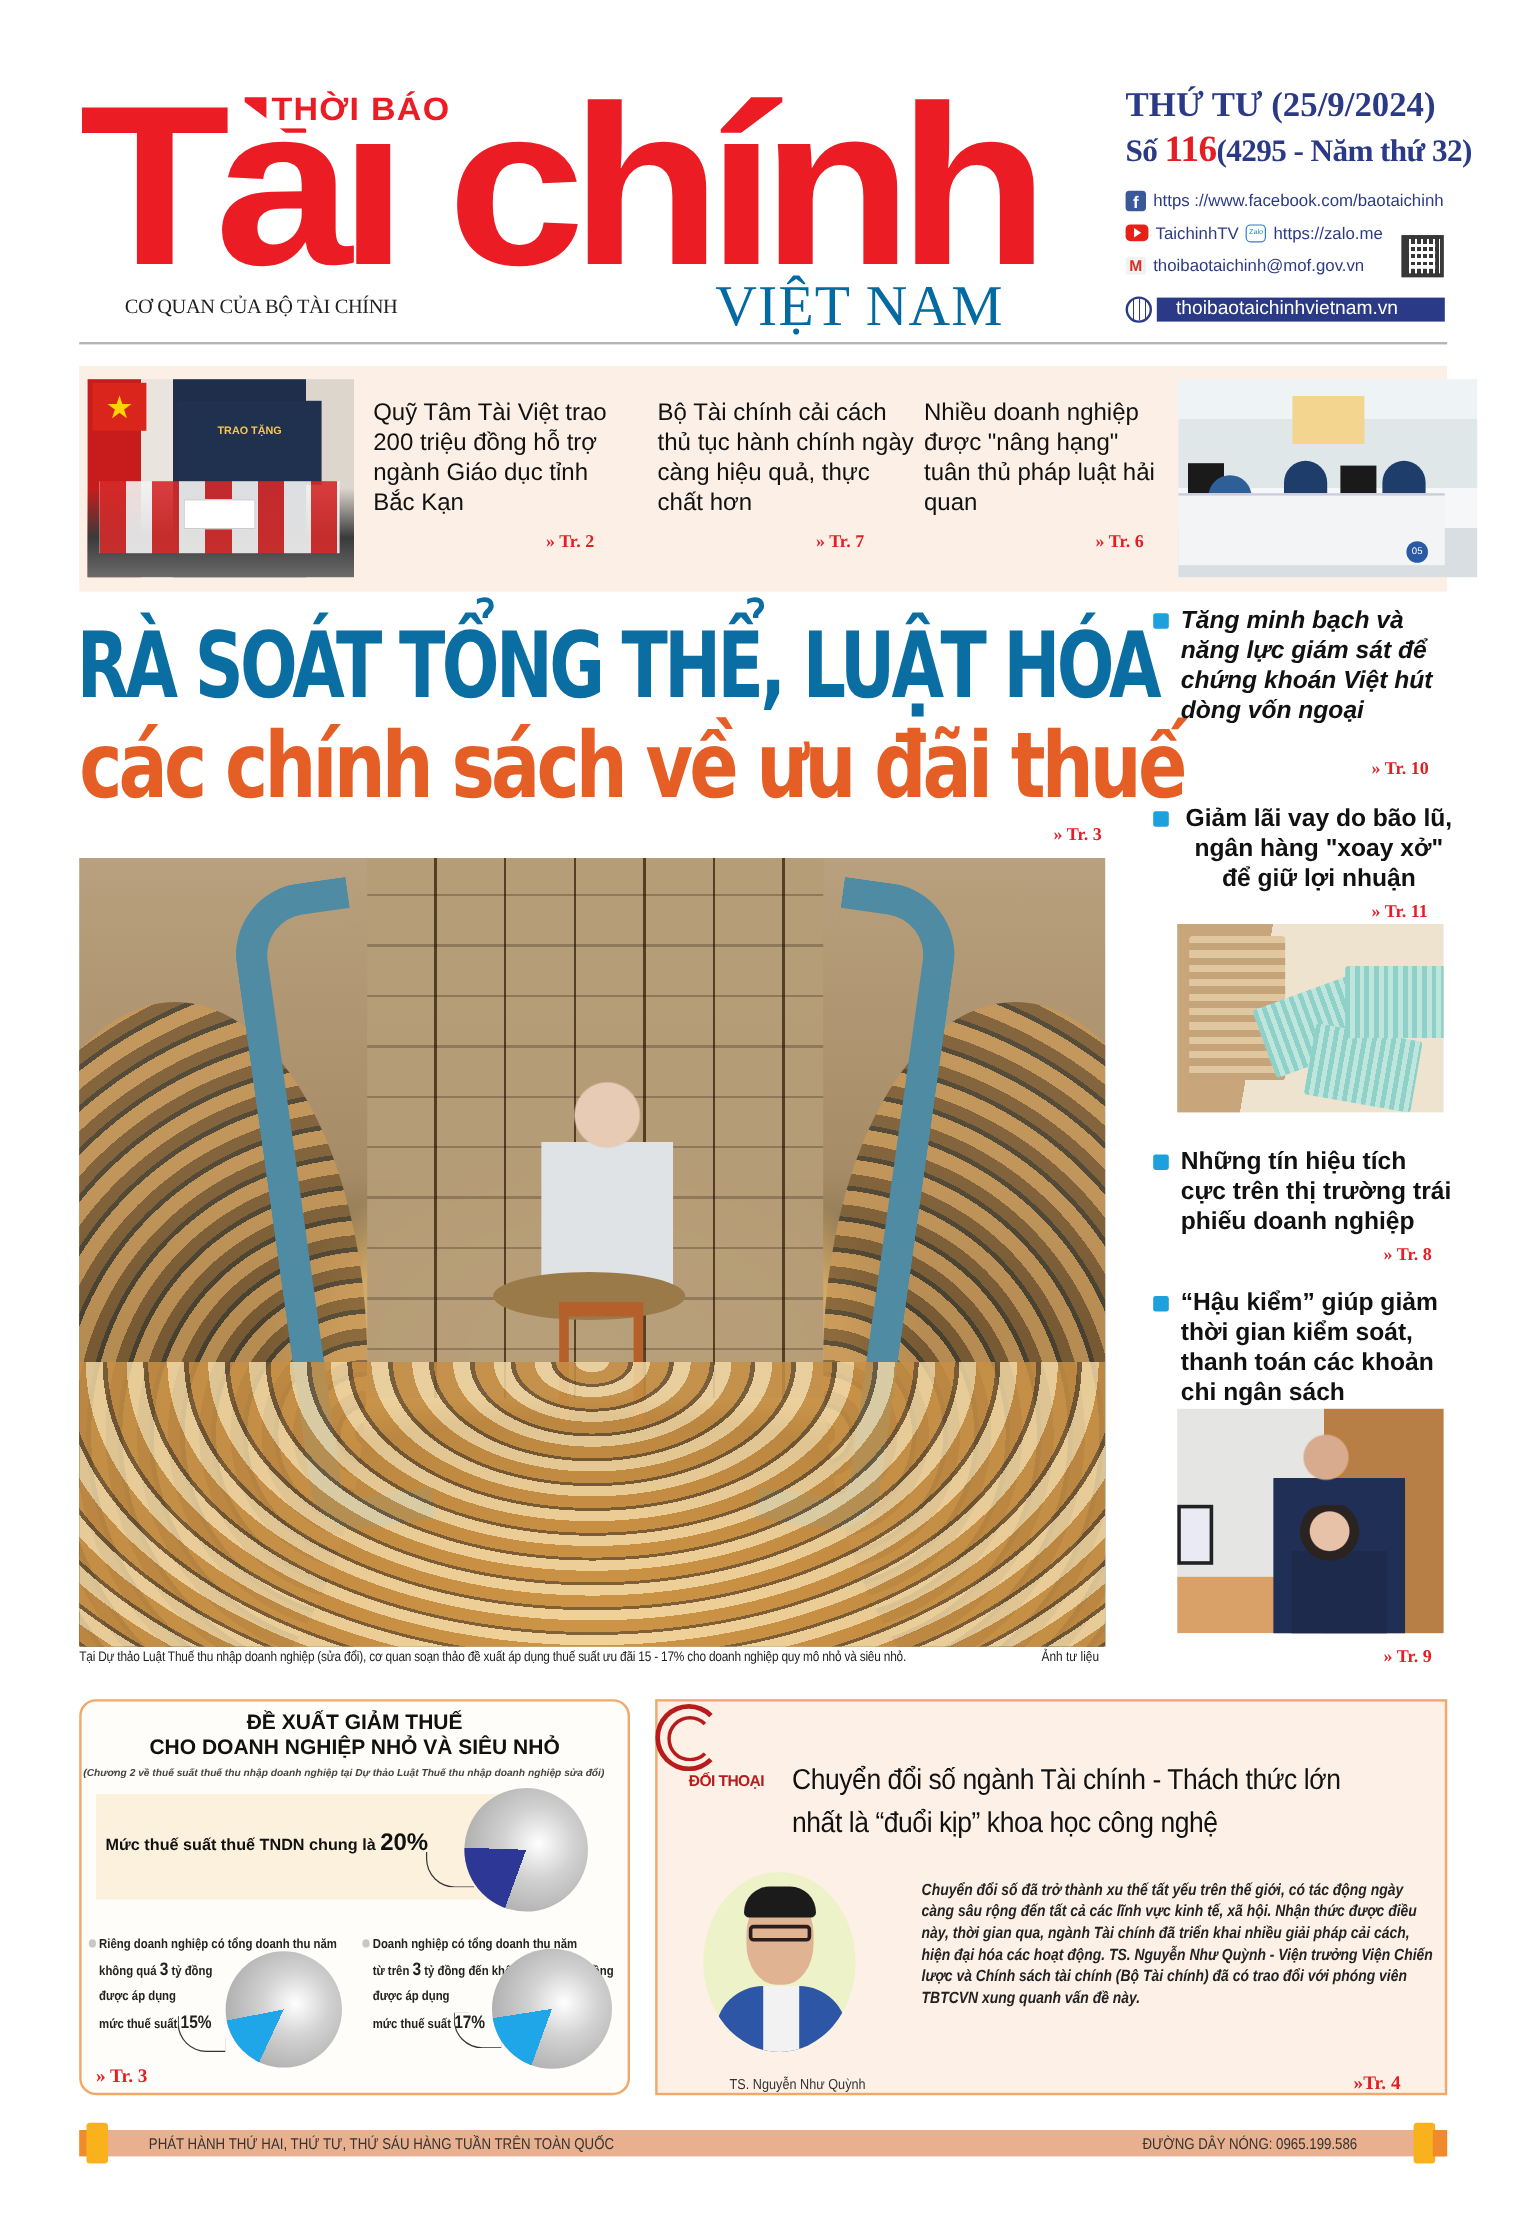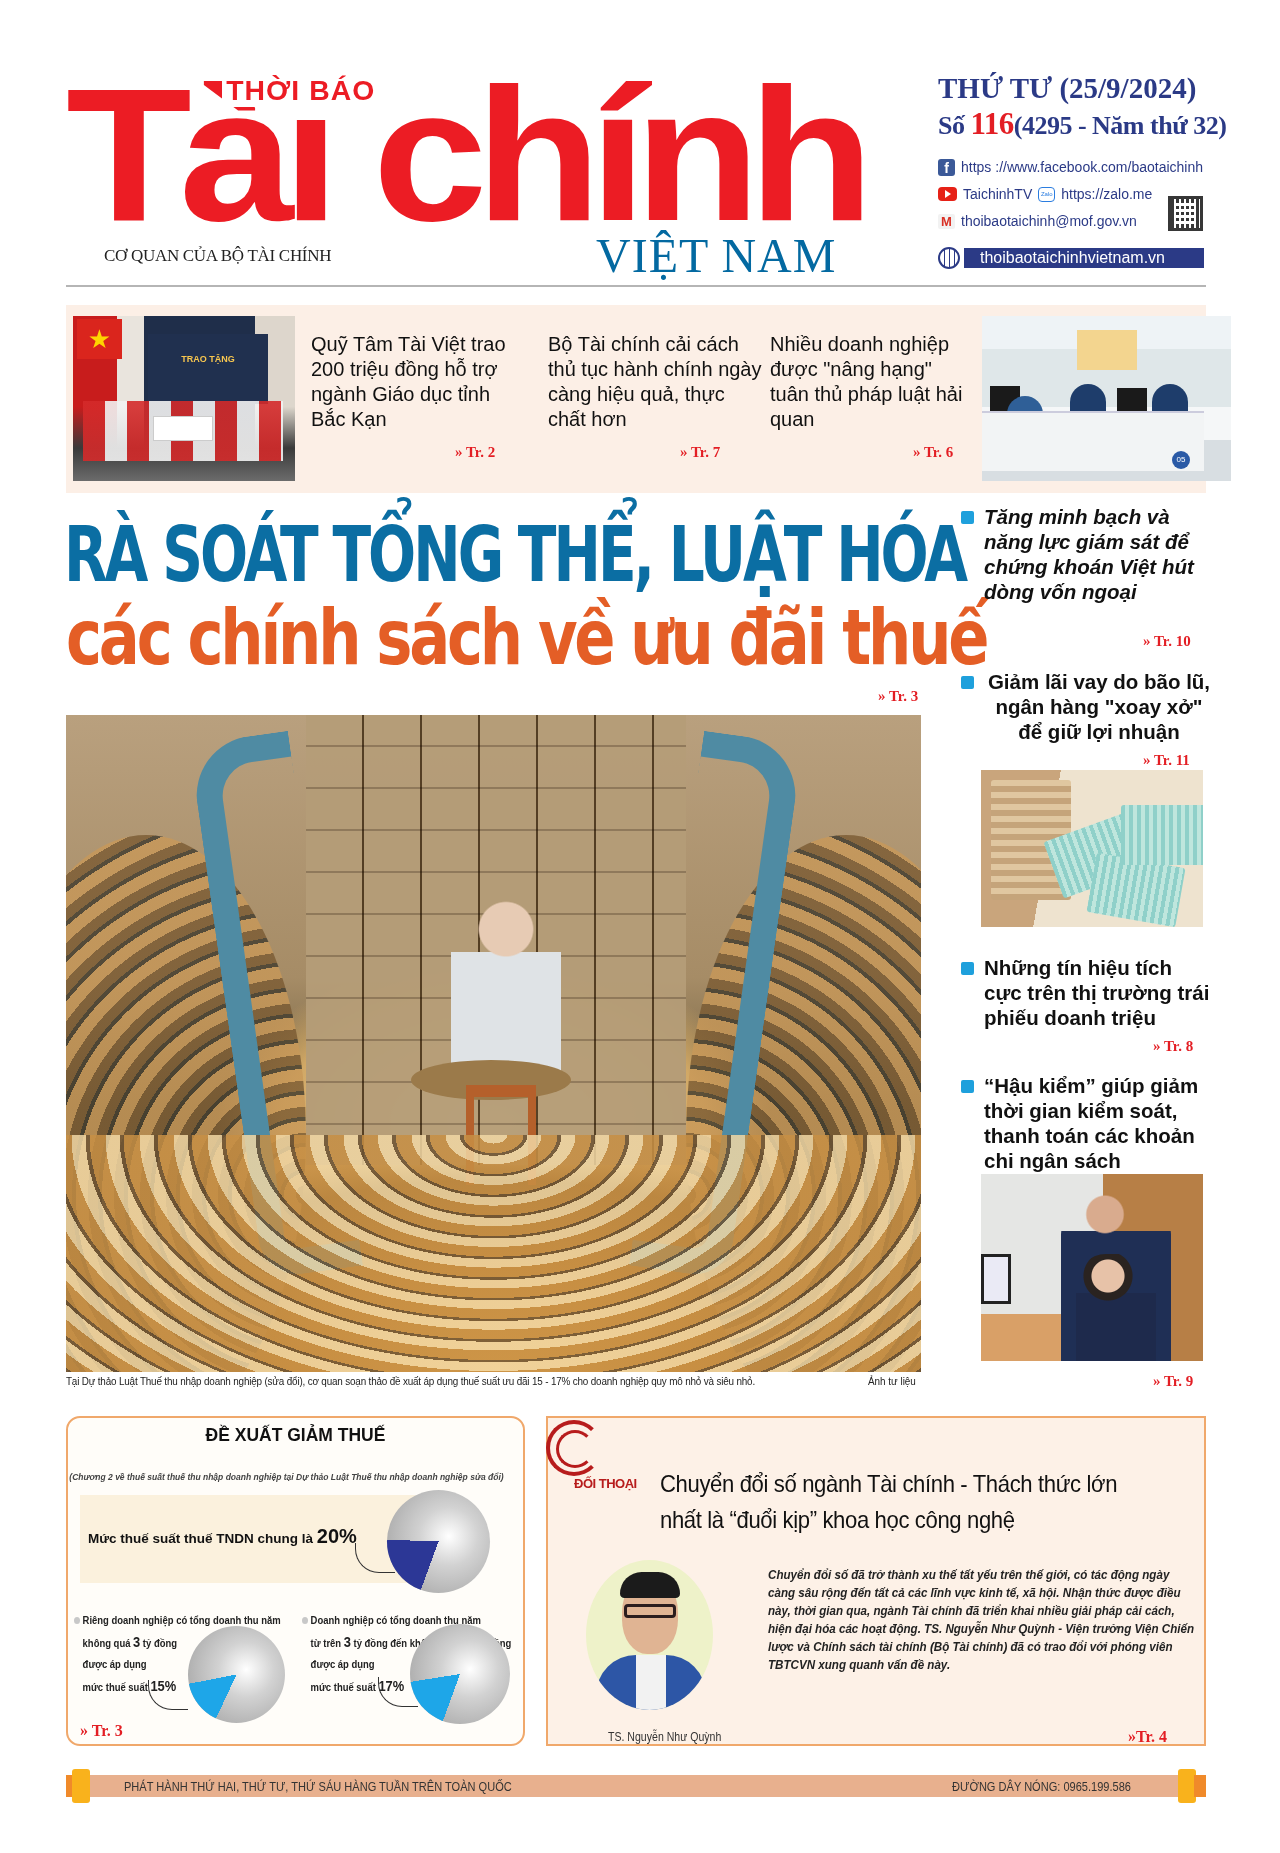--- a/index.html
+++ b/index.html
@@ -232,40 +232,41 @@
 
 <div class="abs img-money">
   <div class="note" style="left:10px;top:10px;background:repeating-linear-gradient(0deg,#c5a47a 0 6px,#e0c7a0 6px 12px);width:80px;height:120px;"></div>
   <div class="note" style="left:70px;top:55px;transform:rotate(-20deg);"></div>
   <div class="note" style="left:110px;top:90px;transform:rotate(10deg);"></div>
   <div class="note" style="left:140px;top:35px;"></div>
 </div>
 
 <div class="abs side-item" style="top:955px;">
   <span class="bullet"></span>
-  <span class="text">Những tín hiệu tích cực trên thị trường trái phiếu doanh triệu</span>
+  <span class="text">Những tín hiệu tích cực trên thị trường trái phiếu doanh nghiệp</span>
 </div>
 <div class="abs side-ref" style="left:1153px;top:1038px;">» Tr. 8</div>
 
 <div class="abs side-item" style="top:1073px;">
   <span class="bullet"></span>
   <span class="text">“Hậu kiểm” giúp giảm thời gian kiểm soát, thanh toán các khoản chi ngân sách</span>
 </div>
 
 <div class="abs img-office">
   <div class="screen"></div>
   <div class="desk"></div>
   <div class="man"></div>
   <div class="woman"></div>
 </div>
 <div class="abs side-ref" style="left:1153px;top:1373px;">» Tr. 9</div>
 
 <div class="abs info-box"></div>
 <div class="abs info-title">
   <div>ĐỀ XUẤT GIẢM THUẾ</div>
+  <div>CHO DOANH NGHIỆP NHỎ VÀ SIÊU NHỎ</div>
 </div>
 <div class="abs info-sub">(Chương 2 về thuế suất thuế thu nhập doanh nghiệp tại Dự thảo Luật Thuế thu nhập doanh nghiệp sửa đổi)</div>
 <div class="abs info-band"></div>
 <div class="abs info-main">
   <span>Mức thuế suất thuế TNDN chung là</span>
   <span class="big">20%</span>
 </div>
 <div class="abs arrow" style="left:355px;top:1543px;"></div>
 <div class="abs pie pie1">
     <div class="pie-slice"></div>

